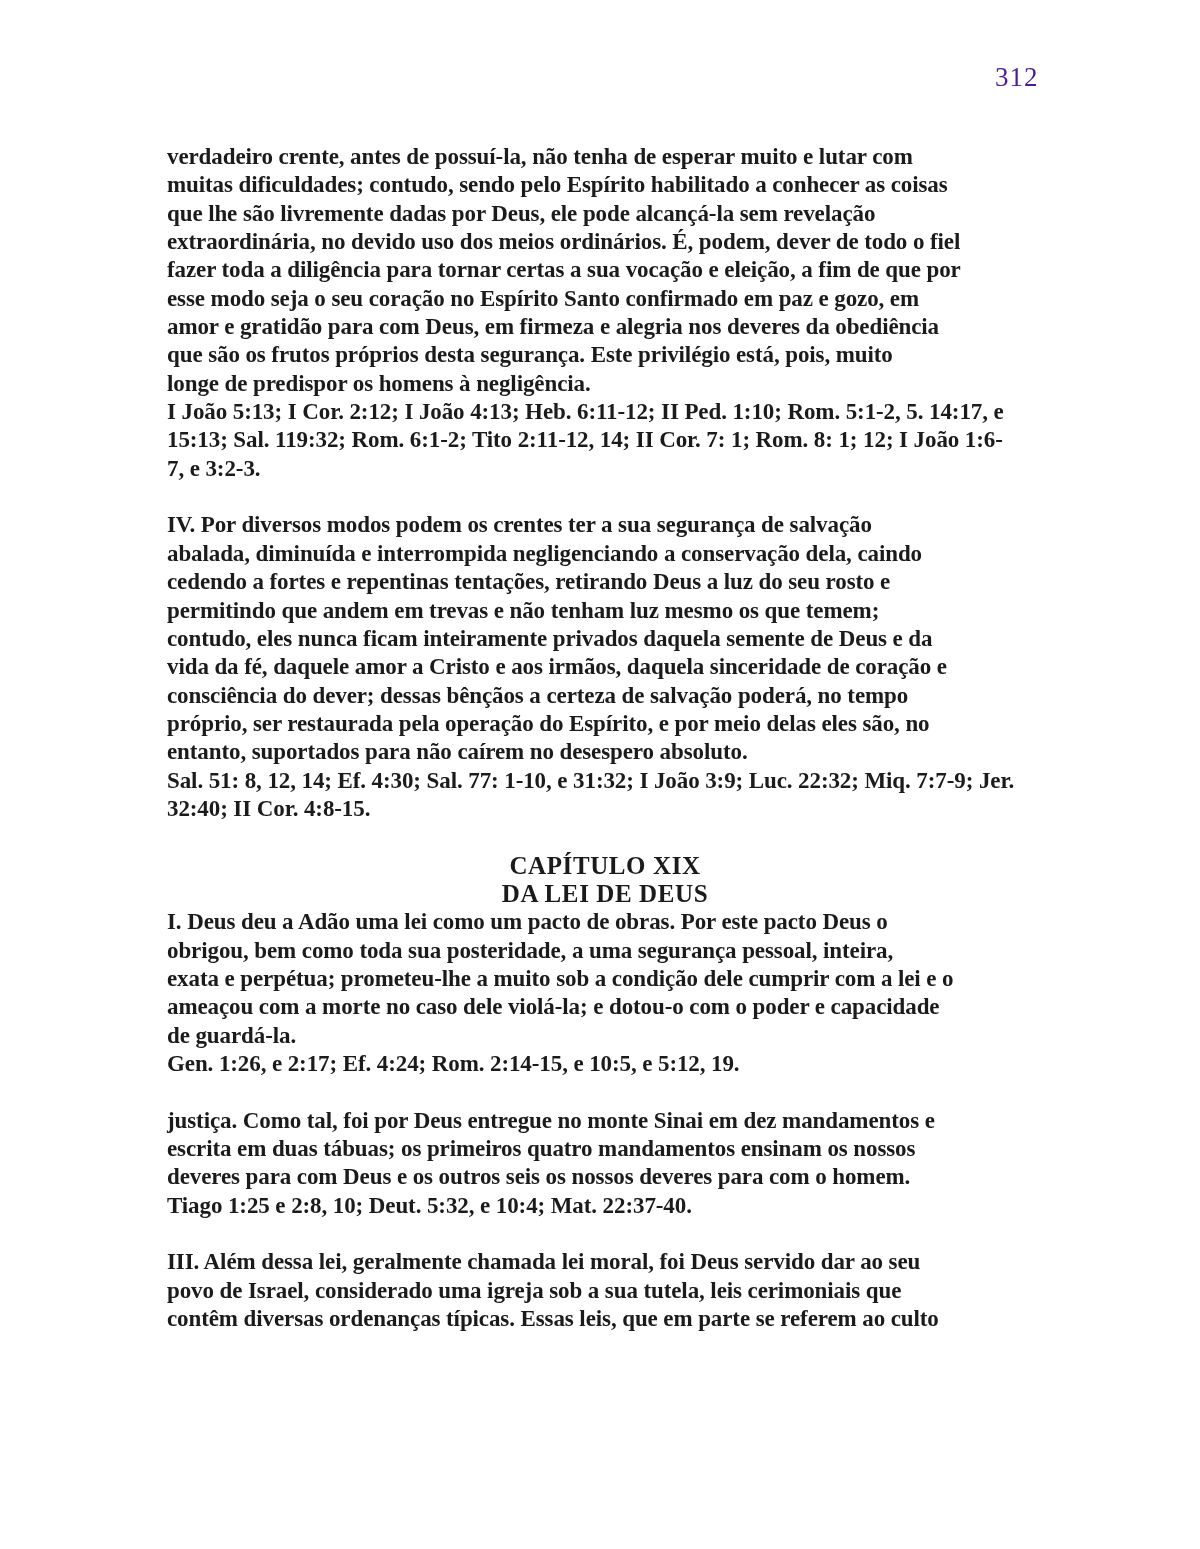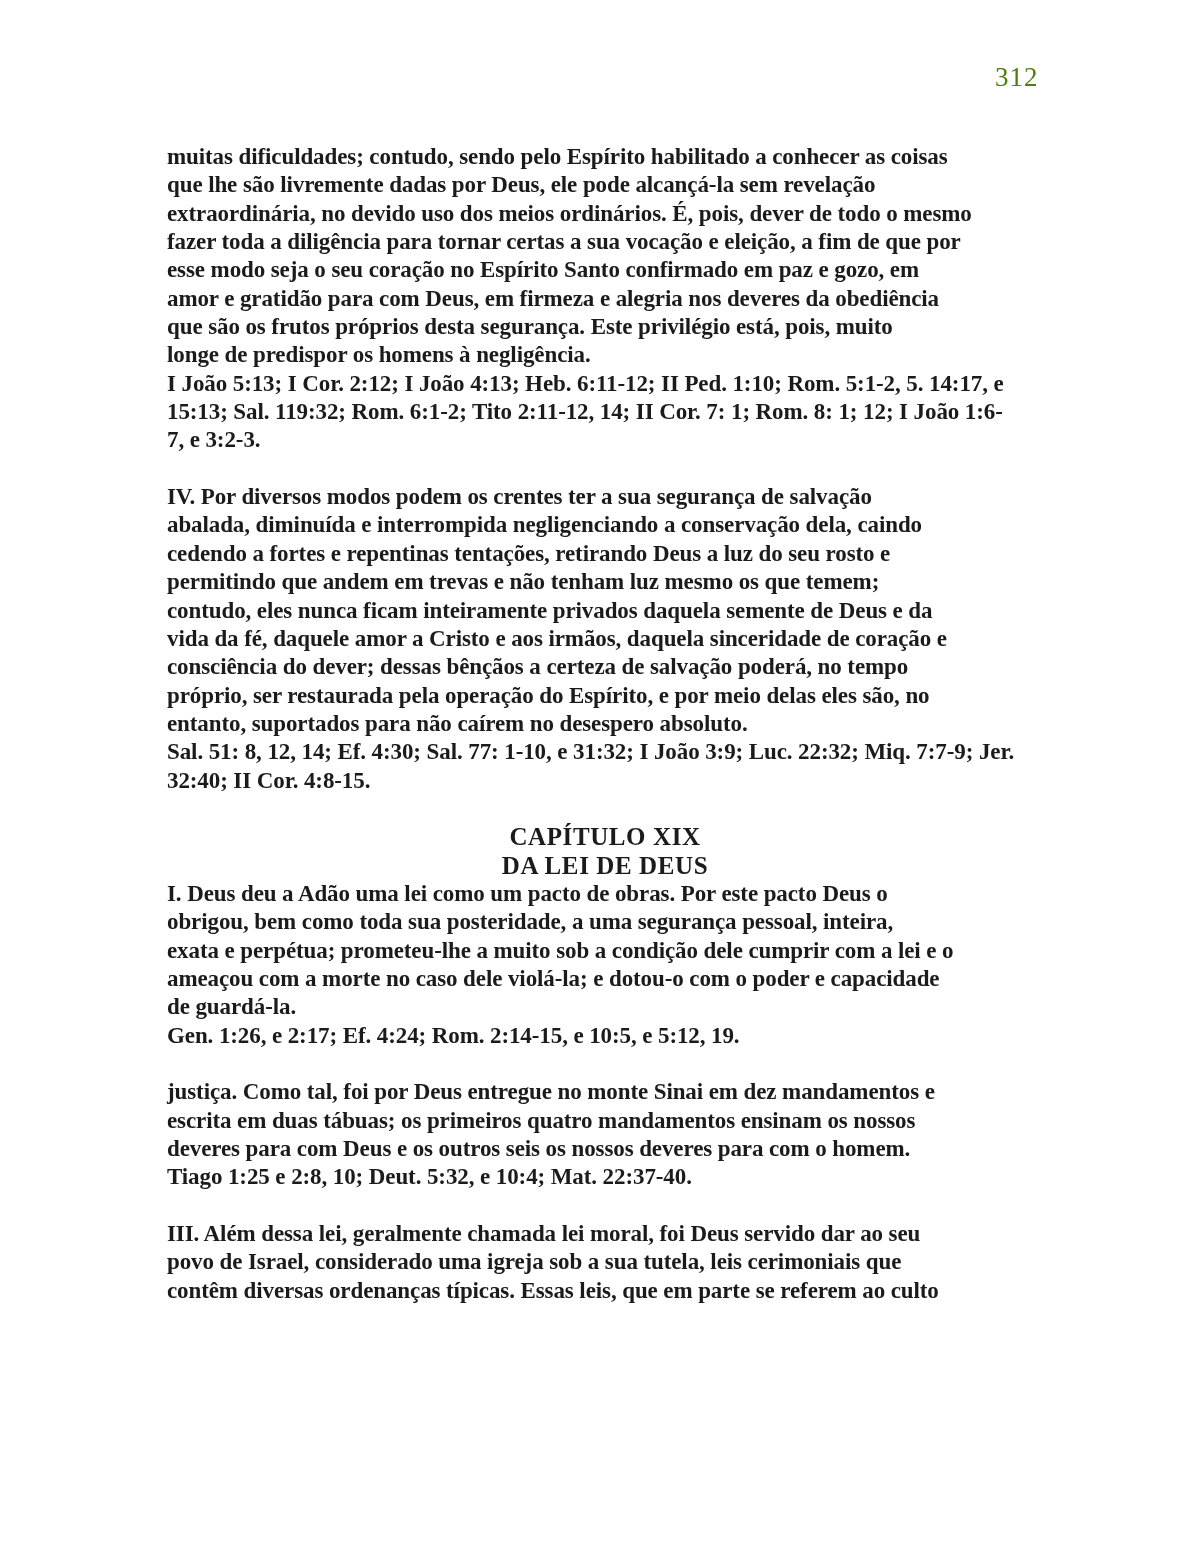--- a/index.html
+++ b/index.html
@@ -18,21 +18,21 @@
   .scan {
     filter: blur(0.3px);
   }
   .page-number {
     position: absolute;
     top: 62px;
     left: 995px;
     font-size: 27px;
     font-weight: 400;
     letter-spacing: 1px;
-    color: #4d7c0f;
+    color: #4c1d95;
   }
   .doc {
     position: absolute;
     left: 167px;
     top: 143px;
     width: 876px;
   }
   .line {
     font-size: 23px;
     font-weight: 700;
@@ -52,23 +52,24 @@
     height: 28.35px;
   }
 </style>
 </head>
 <body>
 
 <div class="scan">
   <div class="page-number">312</div>
 
   <div class="doc">
+      <div class="line">verdadeiro crente, antes de possuí-la, não tenha de esperar muito e lutar com</div>
       <div class="line">muitas dificuldades; contudo, sendo pelo Espírito habilitado a conhecer as coisas</div>
       <div class="line">que lhe são livremente dadas por Deus, ele pode alcançá-la sem revelação</div>
-      <div class="line">extraordinária, no devido uso dos meios ordinários. É, pois, dever de todo o mesmo</div>
+      <div class="line">extraordinária, no devido uso dos meios ordinários. É, podem, dever de todo o fiel</div>
       <div class="line">fazer toda a diligência para tornar certas a sua vocação e eleição, a fim de que por</div>
       <div class="line">esse modo seja o seu coração no Espírito Santo confirmado em paz e gozo, em</div>
       <div class="line">amor e gratidão para com Deus, em firmeza e alegria nos deveres da obediência</div>
       <div class="line">que são os frutos próprios desta segurança. Este privilégio está, pois, muito</div>
       <div class="line">longe de predispor os homens à negligência.</div>
       <div class="line">I João 5:13; I Cor. 2:12; I João 4:13; Heb. 6:11-12; II Ped. 1:10; Rom. 5:1-2, 5. 14:17, e</div>
       <div class="line">15:13; Sal. 119:32; Rom. 6:1-2; Tito 2:11-12, 14; II Cor. 7: 1; Rom. 8: 1; 12; I João 1:6-</div>
       <div class="line">7, e 3:2-3.</div>
       <div class="spacer"></div>
       <div class="line">IV. Por diversos modos podem os crentes ter a sua segurança de salvação</div>

